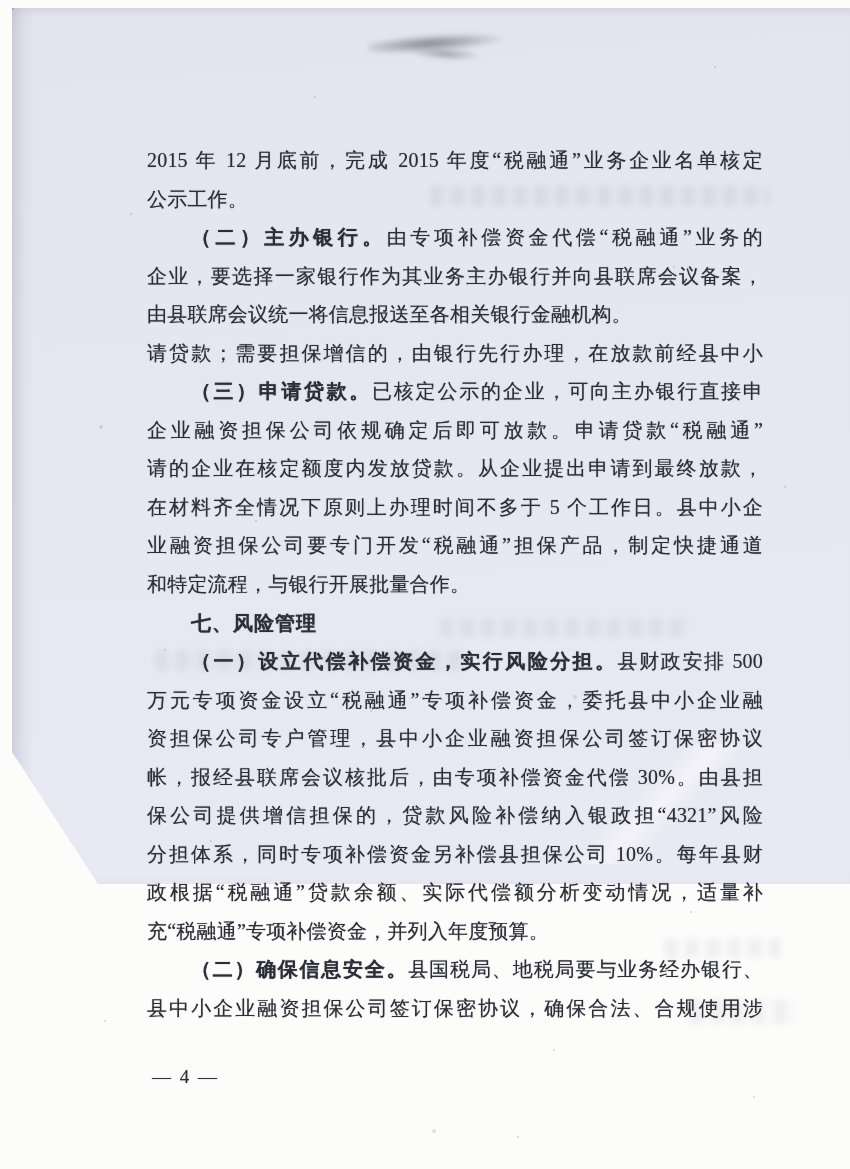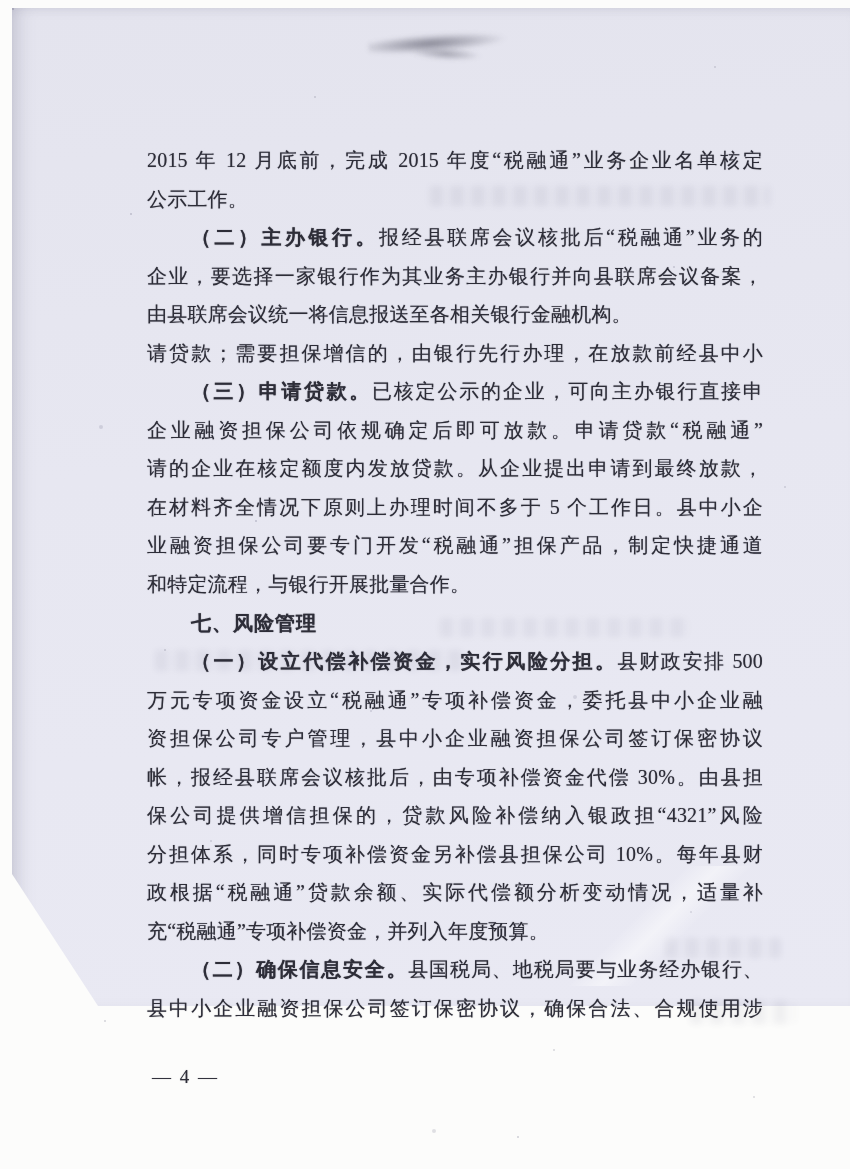--- a/index.html
+++ b/index.html
@@ -5,21 +5,21 @@
   * { margin:0; padding:0; box-sizing:border-box; }
   html,body { width:850px; height:1169px; }
   body {
     position:relative;
     background:#fdfdfc;
     font-family:"Liberation Serif","DejaVu Serif",serif;
     overflow:hidden;
   }
   .scan-frame { position:absolute; inset:0; background:#fcfcfb; }
   .page {
-    position:absolute; left:12px; top:8px; width:838px; height:998px;
+    position:absolute; left:12px; top:8px; width:838px; height:876px;
     background:linear-gradient(176deg,#e4e4ee 0%,#e7e7f1 45%,#e9e9f3 100%);
     box-shadow:inset 16px 0 20px -14px rgba(115,115,140,.38),
                inset 0 10px 14px -12px rgba(115,115,140,.25);
   }
   
   .speckles {
     position:absolute; left:0; top:0; width:2px; height:2px; border-radius:50%;
     background:rgba(95,95,120,.35);
     box-shadow:
       118px 205px 0 0 rgba(95,95,120,.30), 302px 88px 0 0 rgba(95,95,120,.25),
@@ -106,21 +106,21 @@
     <div class="ghost g1"></div>
     <div class="ghost g2"></div>
     <div class="ghost g3"></div>
     <div class="ghost g4"></div>
     <div class="ghost g5"></div>
     <div class="corner-crease"></div>
 
     <div class="text-block">
         <div class="line justify"><span>2015 年 12 月底前，完成 2015 年度“税融通”业务企业名单核定</span></div>
         <div class="line"><span>公示工作。</span></div>
-        <div class="line justify indent"><span class="bold">（二）主办银行。</span><span>报经县联席会议核批后“税融通”业务的</span></div>
+        <div class="line justify indent"><span class="bold">（二）主办银行。</span><span>由专项补偿资金代偿“税融通”业务的</span></div>
         <div class="line justify"><span>企业，要选择一家银行作为其业务主办银行并向县联席会议备案，</span></div>
         <div class="line"><span>由县联席会议统一将信息报送至各相关银行金融机构。</span></div>
         <div class="line justify"><span>请贷款；需要担保增信的，由银行先行办理，在放款前经县中小</span></div>
         <div class="line justify indent"><span class="bold">（三）申请贷款。</span><span>已核定公示的企业，可向主办银行直接申</span></div>
         <div class="line justify"><span>企业融资担保公司依规确定后即可放款。申请贷款“税融通”</span></div>
         <div class="line justify"><span>请的企业在核定额度内发放贷款。从企业提出申请到最终放款，</span></div>
         <div class="line justify"><span>在材料齐全情况下原则上办理时间不多于 5 个工作日。县中小企</span></div>
         <div class="line justify"><span>业融资担保公司要专门开发“税融通”担保产品，制定快捷通道</span></div>
         <div class="line"><span>和特定流程，与银行开展批量合作。</span></div>
         <div class="line indent"><span class="bold">七、风险管理</span></div>

